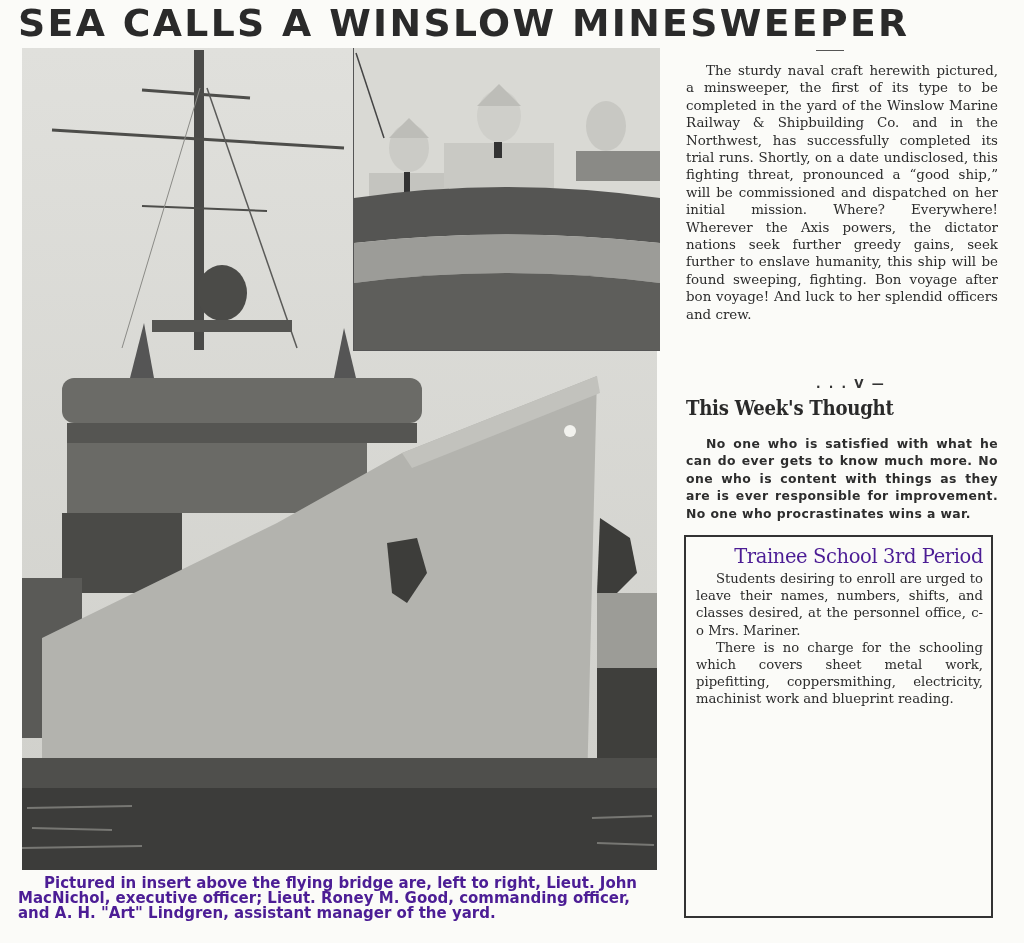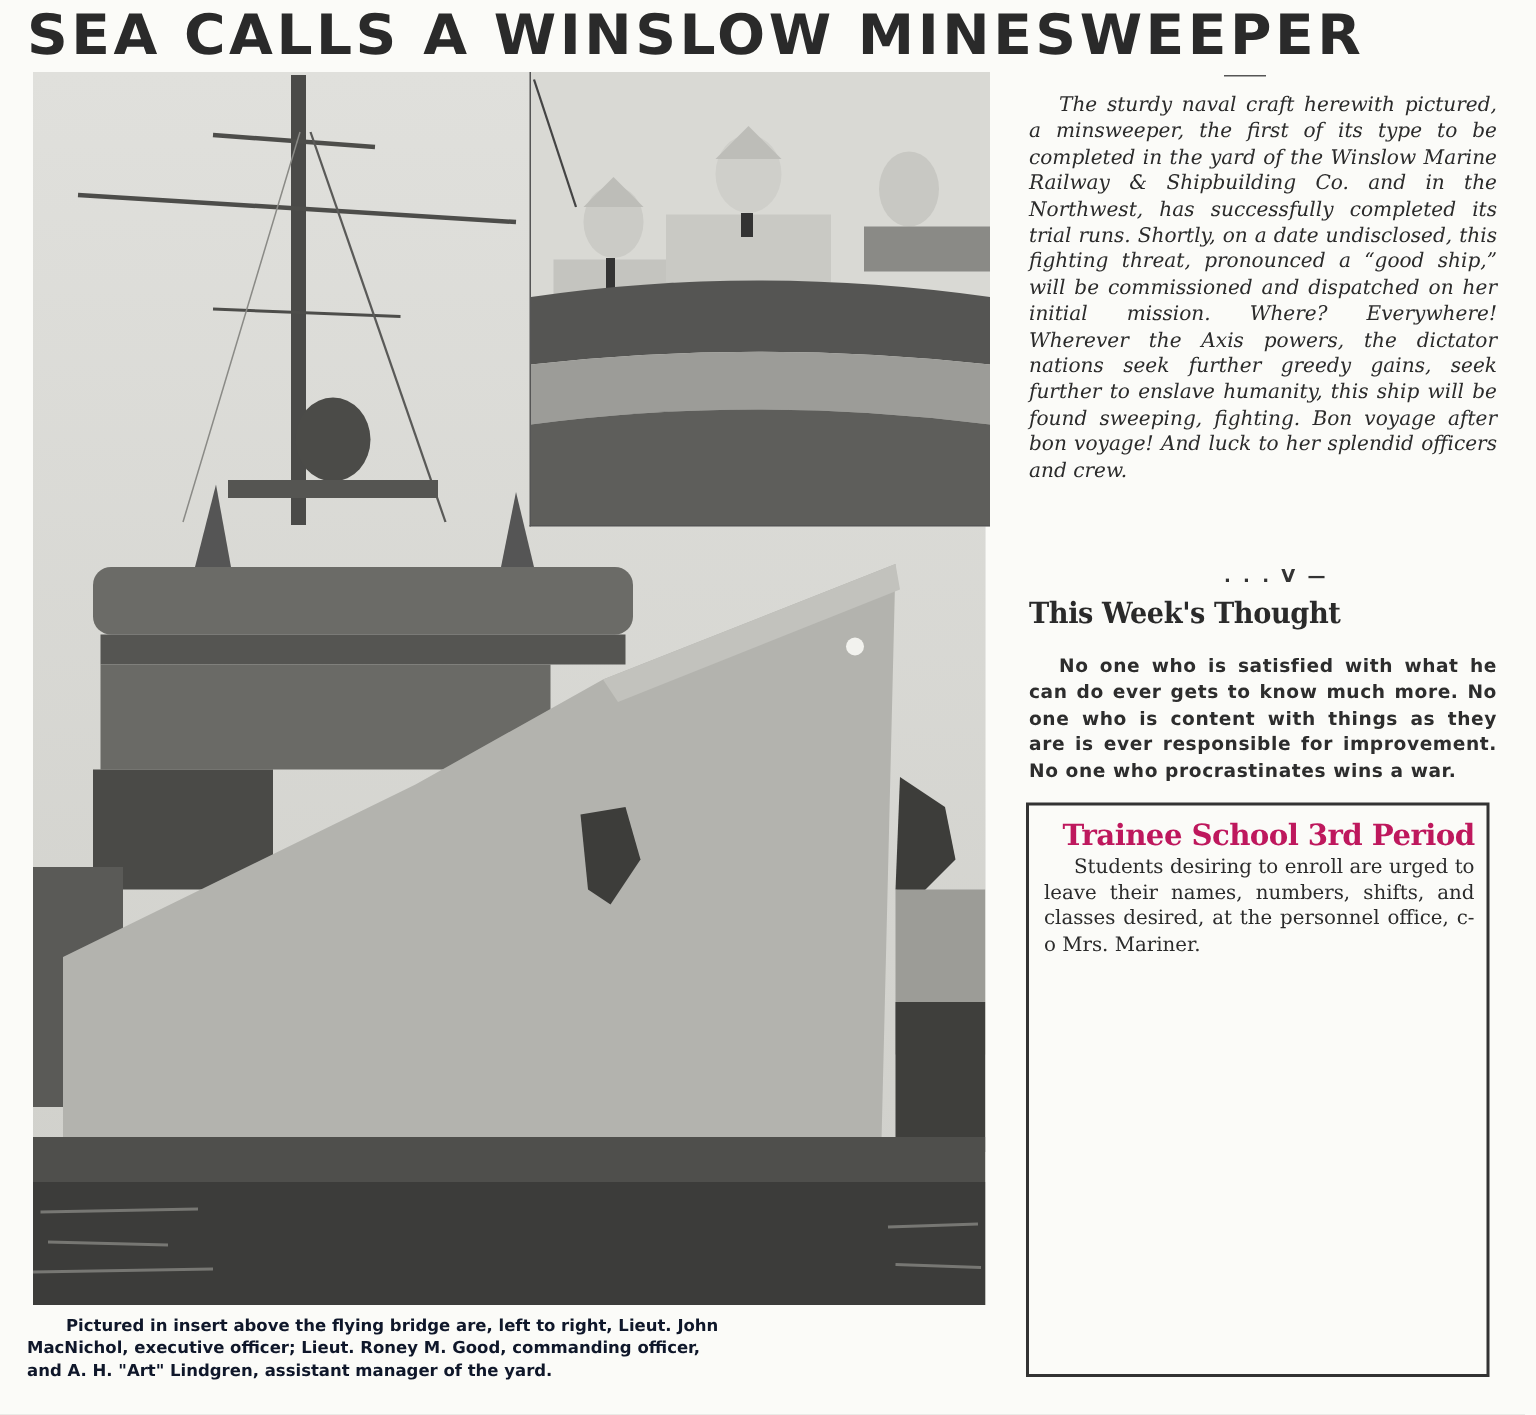--- a/index.html
+++ b/index.html
@@ -19,22 +19,22 @@
     background: #d9d9d5; overflow: hidden;
   }
   .photo svg { display: block; }
   .insert {
     position: absolute; left: 353px; top: 48px; width: 306px; height: 302px;
     background: #d5d5d0; border-left: 1px solid #555; border-bottom: 1px solid #555;
     overflow: hidden;
   }
   .caption {
     position: absolute; left: 18px; top: 876px; width: 645px;
-    font-family: "DejaVu Sans", sans-serif; font-weight: bold; font-size: 11px;
-    line-height: 15px; text-align: justify; color: #0f172a;
+    font-family: "DejaVu Sans", sans-serif; font-weight: bold; font-size: 15px;
+    line-height: 15px; text-align: justify; color: #4c1d95;
   }
   .caption .first { text-indent: 26px; }
   .col {
     position: absolute; left: 686px; width: 312px;
   }
   .rule-short { position: absolute; left: 816px; top: 50px; width: 28px; height: 1px; background: #555; }
   .body-text {
     font-family: "DejaVu Serif", serif; font-size: 13.4px; line-height: 17.4px;
     text-align: justify; color: #2b2b2b; margin: 0; hyphens: manual;
   }
@@ -52,22 +52,22 @@
     position: absolute; left: 686px; top: 423px; width: 312px;
     font-family: "DejaVu Sans", sans-serif; font-weight: bold; font-size: 12.4px;
     line-height: 17.4px; text-align: justify; color: #2d2d2d; letter-spacing: 0.4px; margin-top: 12px;
   }
   .thought-body p { margin: 0; }
   .box {
     position: absolute; left: 684px; top: 535px; width: 309px; height: 383px;
     border: 2px solid #333; box-sizing: border-box; padding: 8px 8px 0 10px;
   }
   .box-title {
-    font-family: "DejaVu Serif", serif; font-weight: bold; font-size: 19.5px;
-    line-height: 23px; color: #be185d; text-align: right; letter-spacing: -0.4px;
+    font-family: "DejaVu Serif", serif; font-weight: normal; font-size: 19.5px;
+    line-height: 23px; color: #4c1d95; text-align: right; letter-spacing: -0.4px;
     margin: 0 0 2px 0; white-space: nowrap;
   }
   .box .body-text { font-size: 13.2px; line-height: 17.2px; }
   .box .body-text p { margin: 0; }
 </style>
 </head>
 <body>
 
 <div class="headline">SEA CALLS A WINSLOW MINESWEEPER</div>
 
@@ -142,29 +142,30 @@
   </svg>
 </div>
 
 <div class="caption">
   <div class="first">Pictured in insert above the flying bridge are, left to right, Lieut. John</div>
   <div>MacNichol, executive officer; Lieut. Roney M. Good, commanding officer,</div>
   <div>and A. H. "Art" Lindgren, assistant manager of the yard.</div>
 </div>
 
 <div class="rule-short"></div>
-<div class="col" style="top:62px;font-style:italic;">
+<div class="col" style="top:62px;">
   <p class="body-text indent">The sturdy naval craft herewith pictured, a minsweeper, the first of its type to be completed in the yard of the Winslow Marine Railway &amp; Shipbuilding Co. and in the Northwest, has successfully completed its trial runs. Shortly, on a date undisclosed, this fighting threat, pronounced a “good ship,” will be commissioned and dispatched on her initial mission. Where? Everywhere! Wherever the Axis powers, the dictator nations seek further greedy gains, seek further to enslave humanity, this ship will be found sweeping, fighting. Bon voyage after bon voyage! And luck to her splendid officers and crew.</p>
 </div>
 
 <div class="v-sep">. . . V —</div>
 
 <div class="thought-title">This Week's Thought</div>
 <div class="thought-body">
   <p class="indent">No one who is satisfied with what he can do ever gets to know much more. No one who is content with things as they are is ever responsible for improvement. No one who procrastinates wins a war.</p>
 </div>
 
 <div class="box">
   <div class="box-title">Trainee School 3rd Period</div>
   <div class="body-text">
     <p class="indent">Students desiring to enroll are urged to leave their names, numbers, shifts, and classes desired, at the personnel office, c-o Mrs. Mariner.</p>
+    <p class="indent">There is no charge for the schooling which covers sheet metal work, pipefitting, coppersmithing, electricity, machinist work and blueprint reading.</p>
   </div>
 </div>
 
 </body></html>

